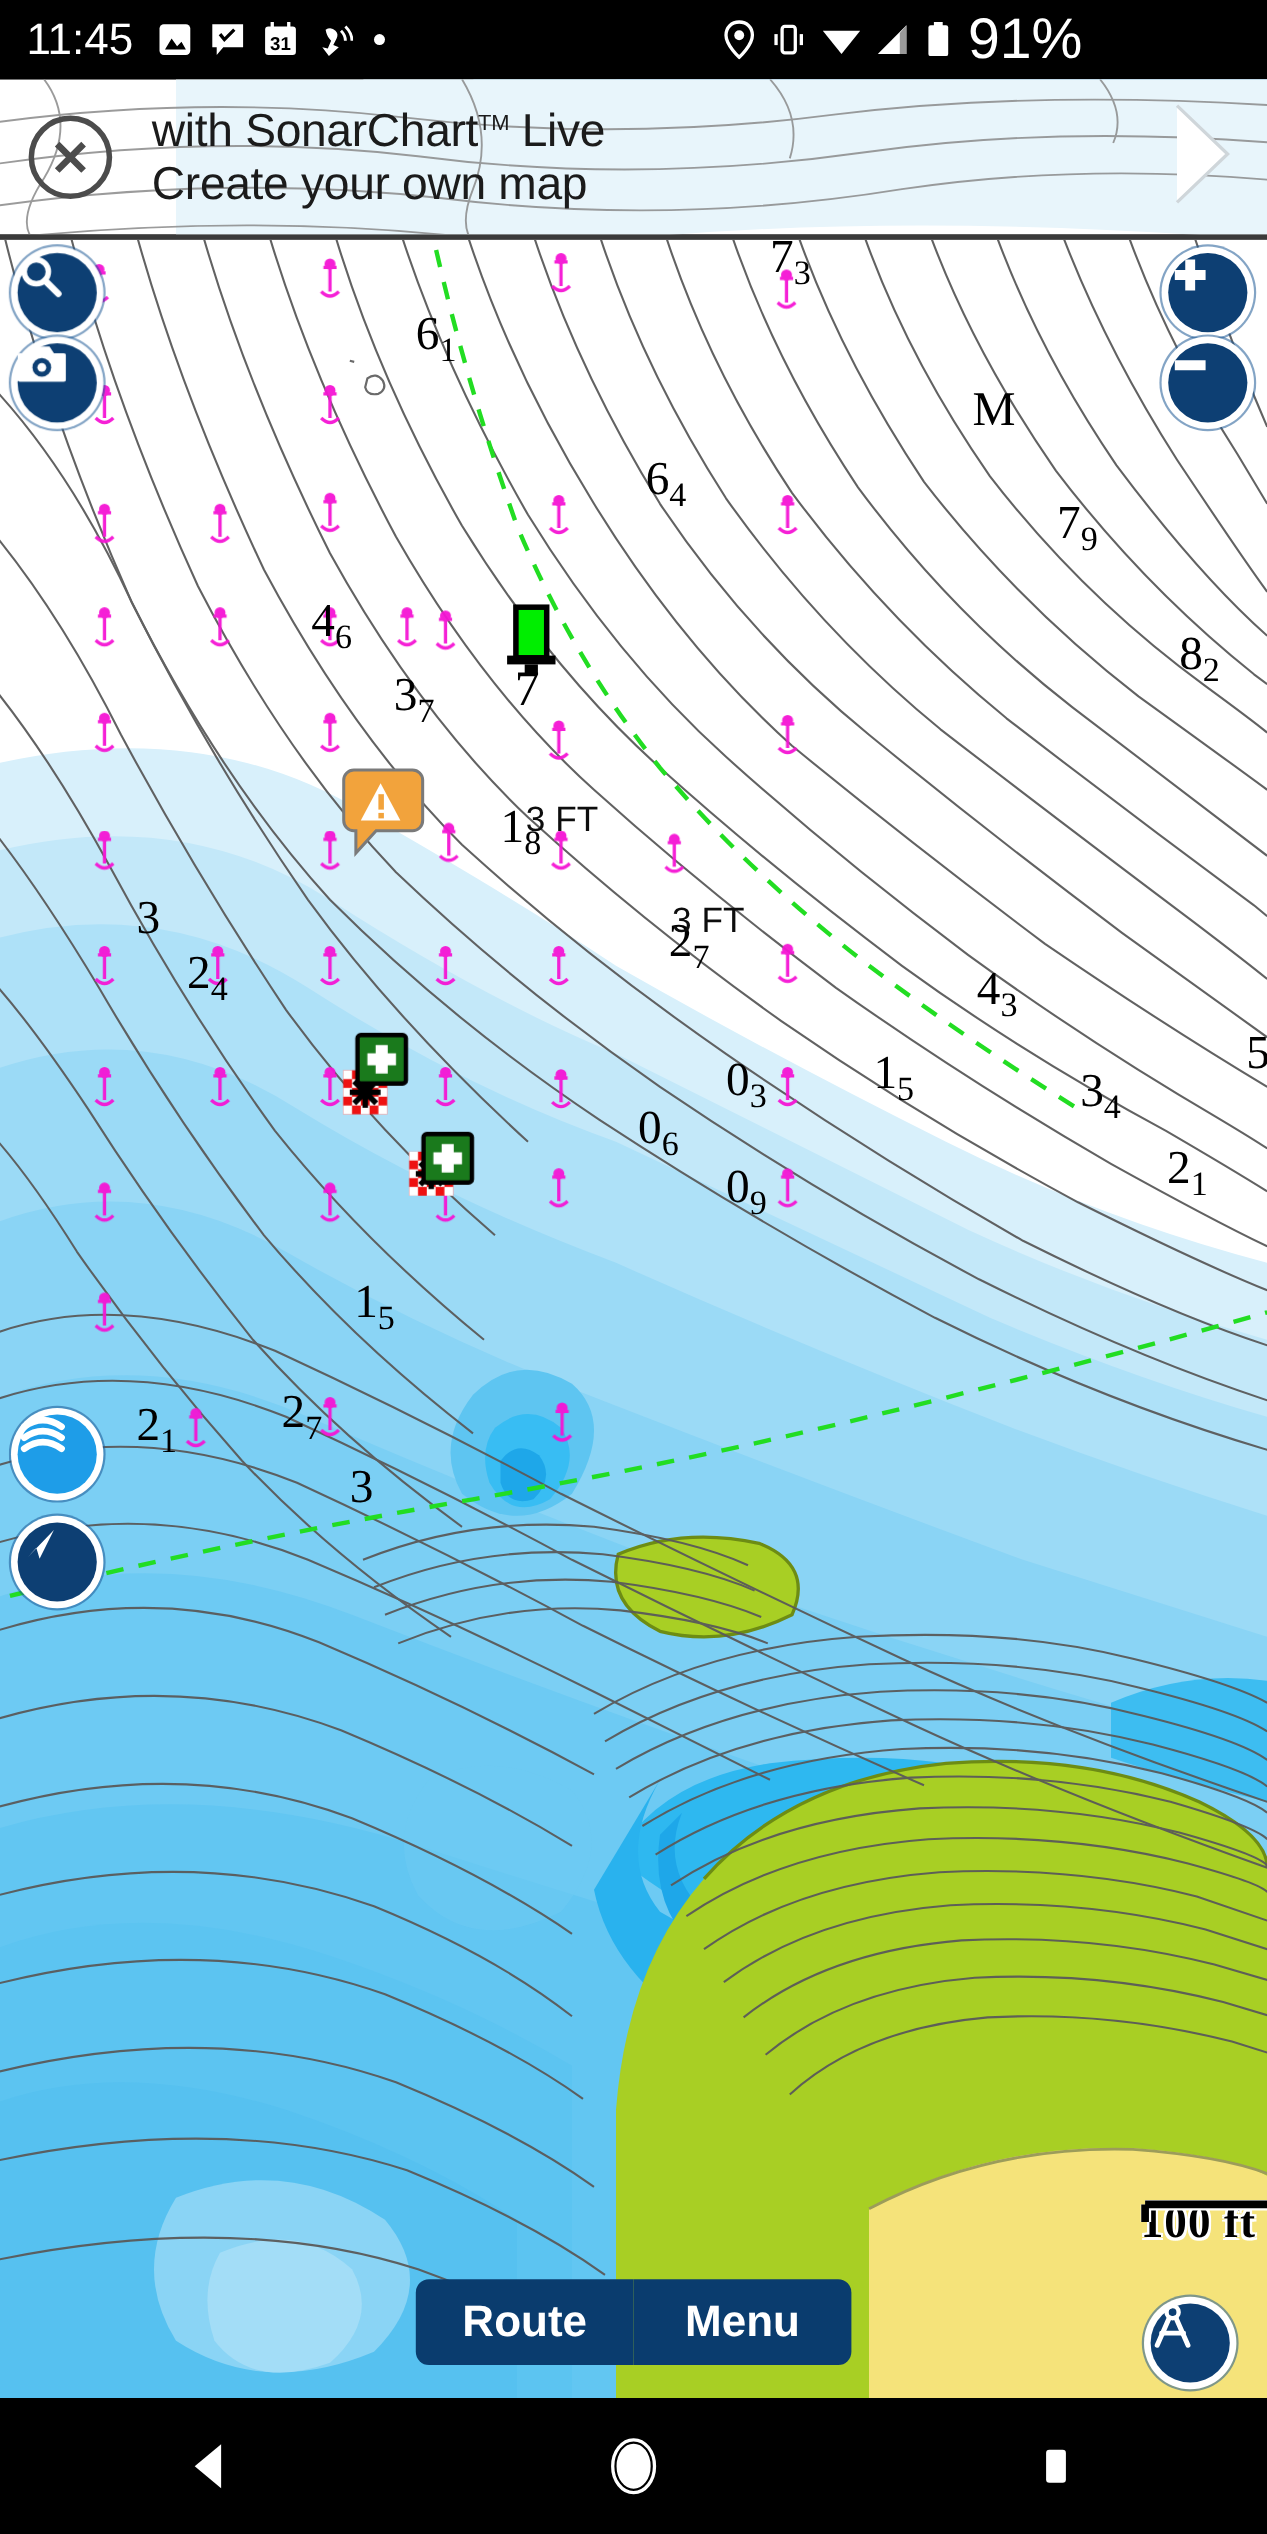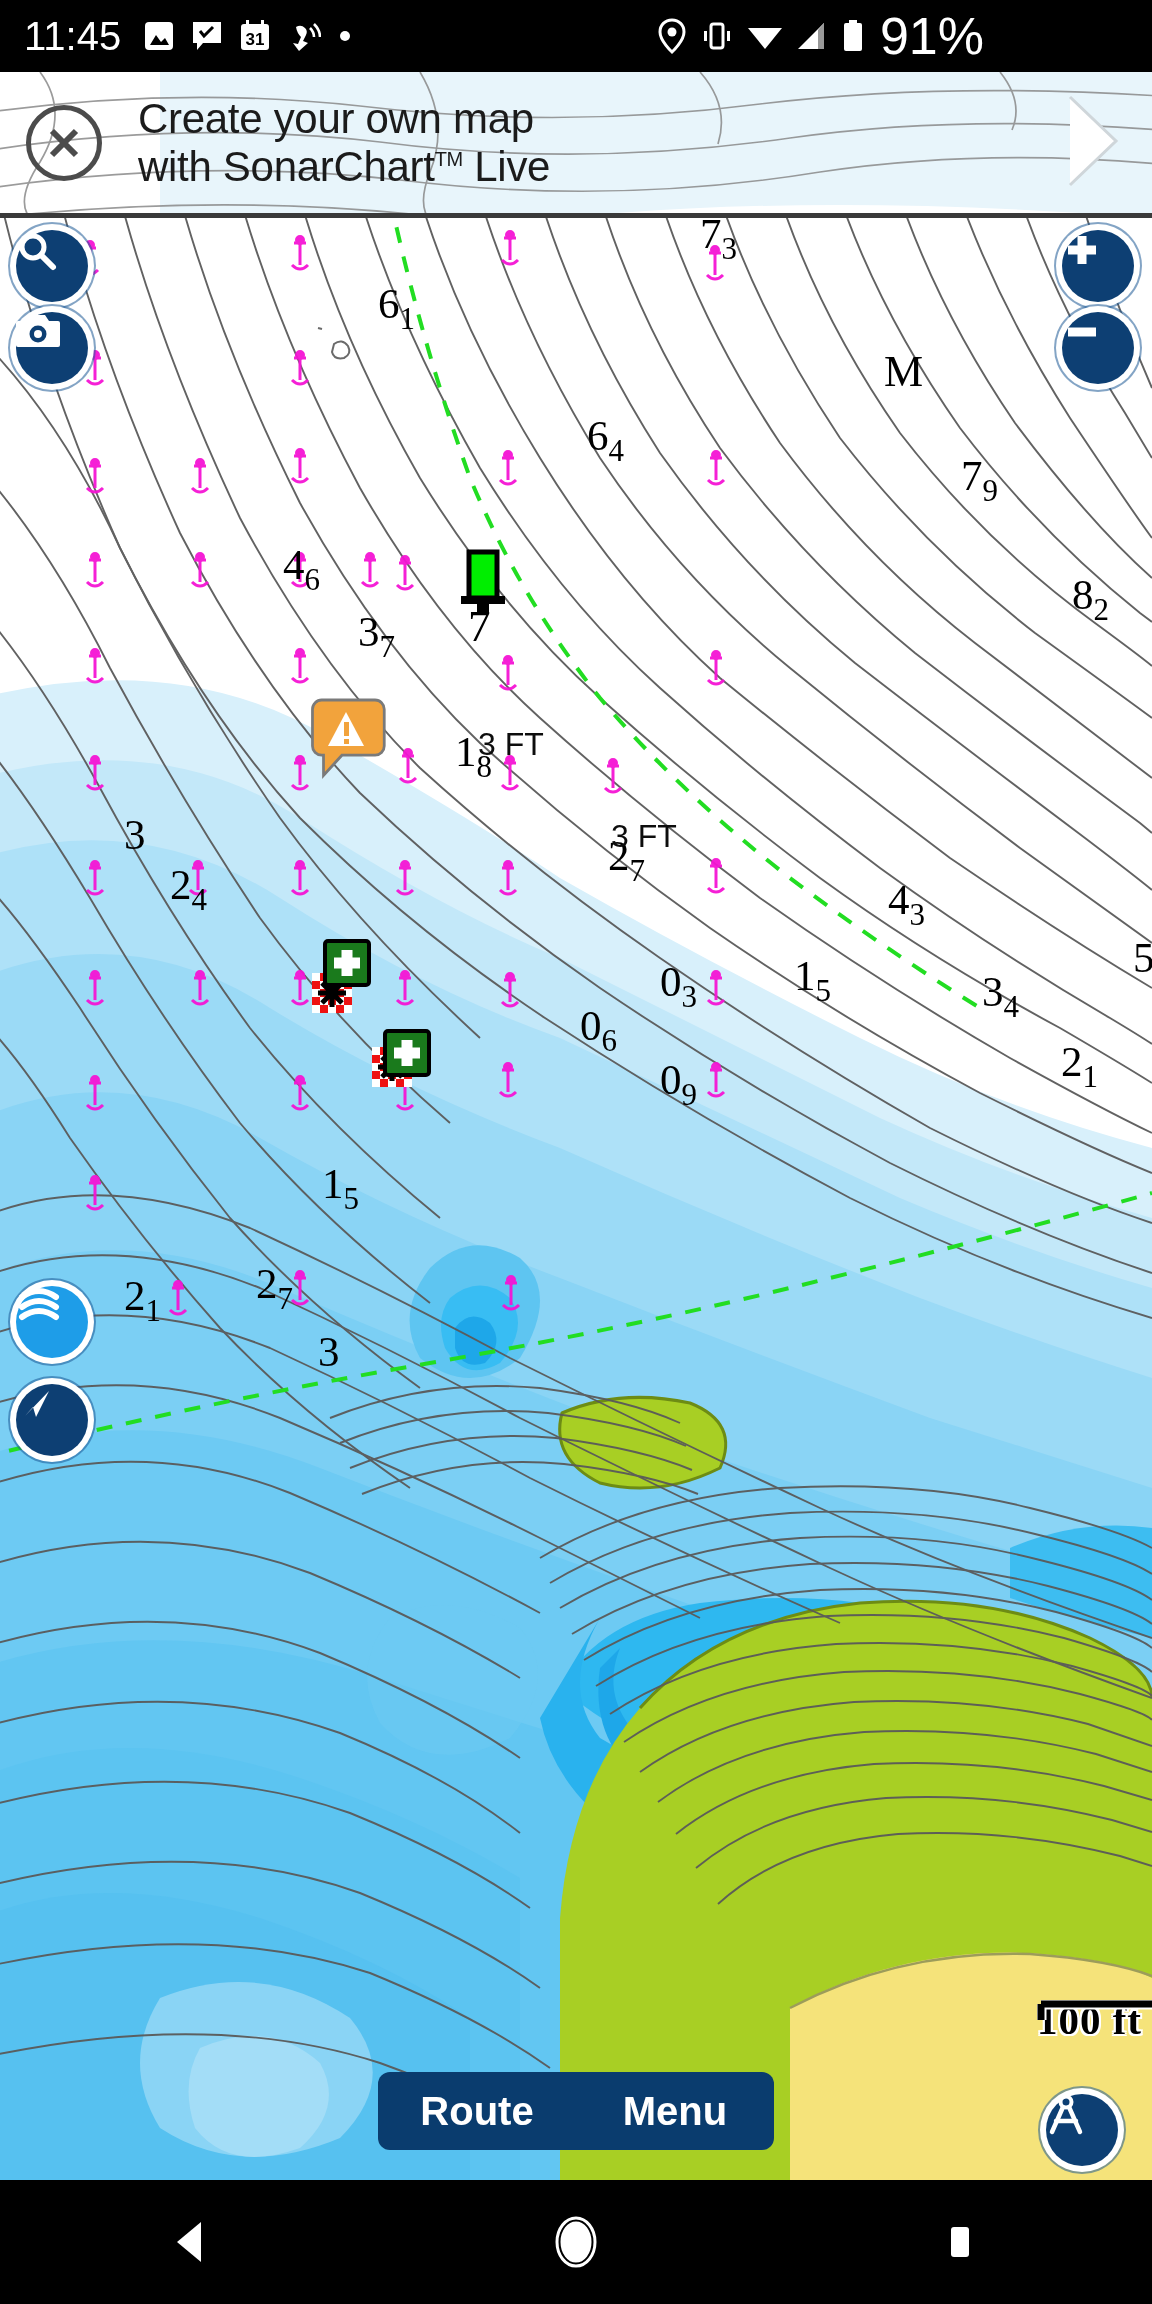--- a/index.html
+++ b/index.html
@@ -196,22 +196,22 @@
         <path d="M1000 0 Q1024 30 1012 58"></path>
       </g>
     </svg>
     <div class="banner-inner">
       <div class="banner-close">
         <svg width="40" height="40" viewBox="0 0 40 40">
           <path d="M8 8 L32 32 M32 8 L8 32" stroke="#4c4c4c" stroke-width="6" stroke-linecap="butt"></path>
         </svg>
       </div>
       <div class="banner-text">
+        <div><span>with SonarChart</span><sup>TM</sup><span> Live</span></div>
         <div>Create your own map</div>
-        <div><span>with SonarChart</span><sup>TM</sup><span> Live</span></div>
       </div>
       <div class="banner-chev">
         <svg width="70" height="100" viewBox="0 0 70 100">
           <path d="M14 6 L60 50 L14 94" fill="#ffffff" stroke="#cfd6da" stroke-width="3" stroke-linejoin="miter"></path>
         </svg>
       </div>
     </div>
   </div>
 
   <div class="map">

